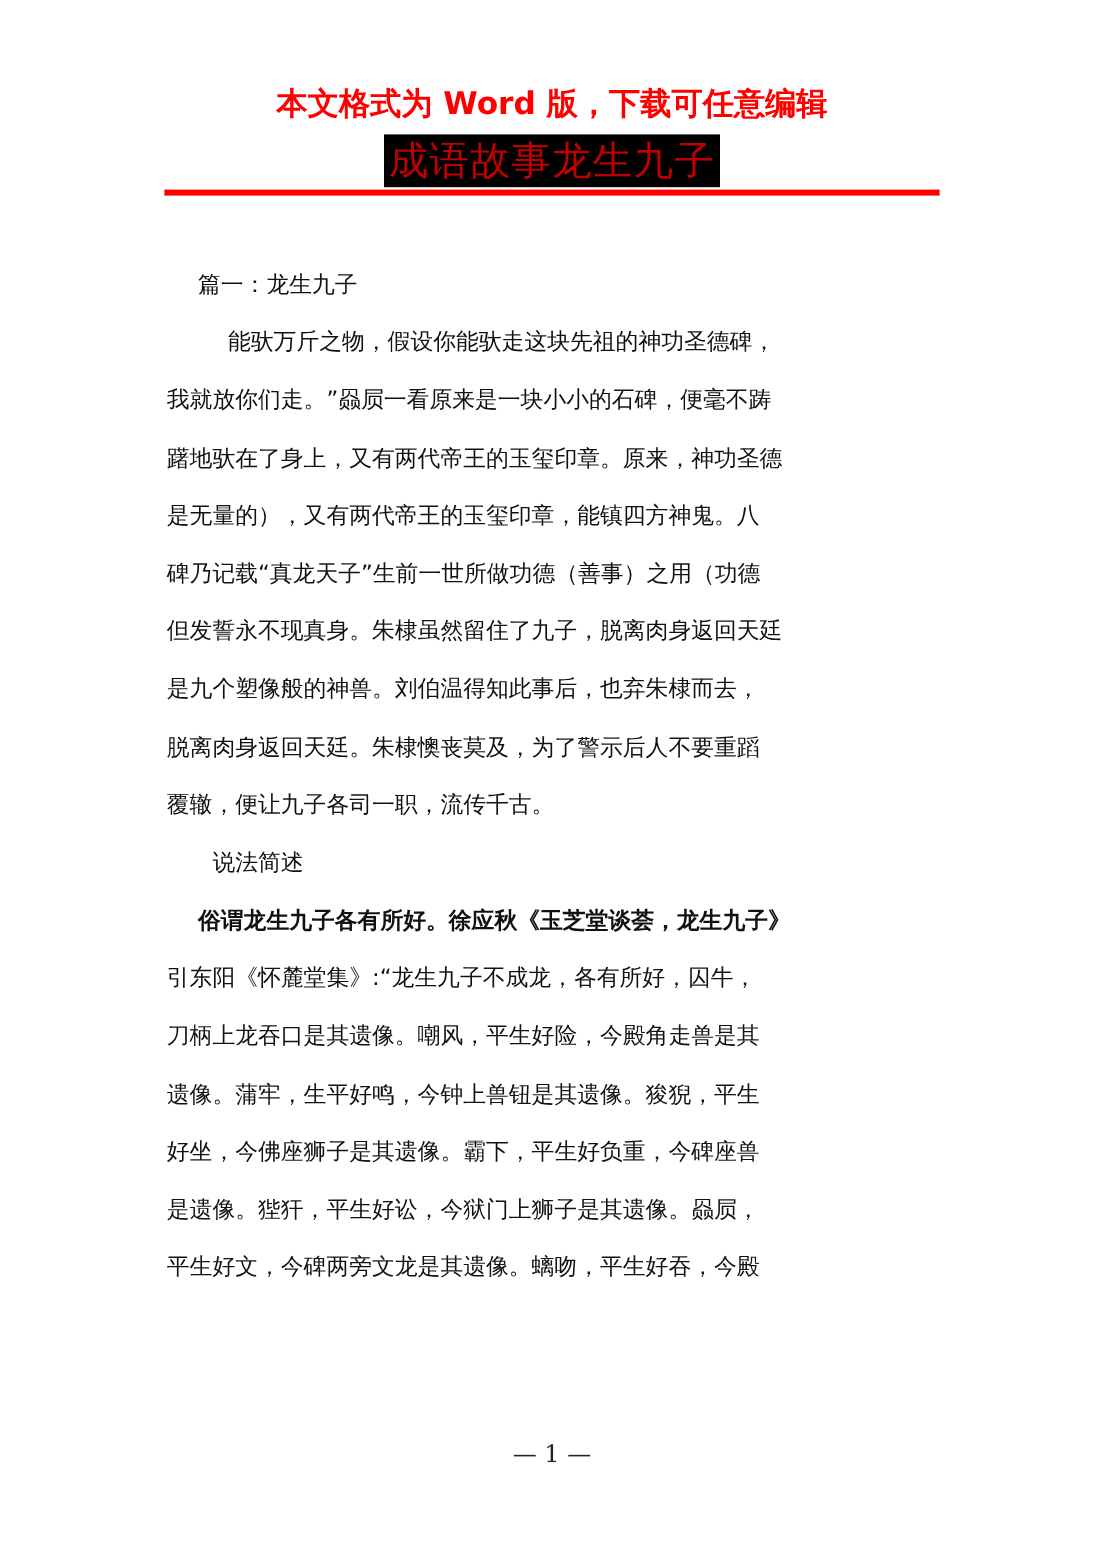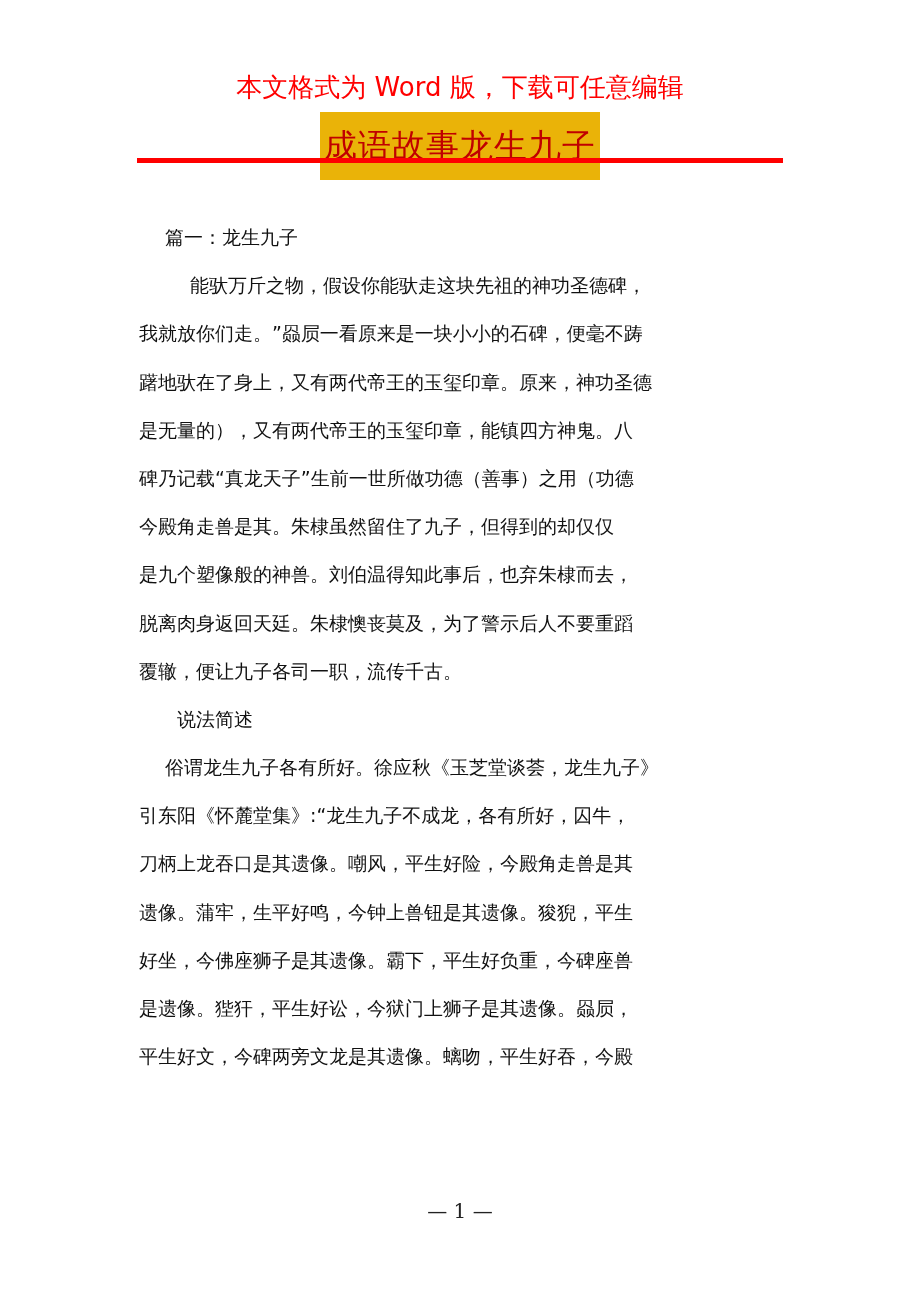--- a/index.html
+++ b/index.html
@@ -15,41 +15,41 @@
       font-family: "DejaVu Sans", sans-serif;
       color: #111111;
     }
     .banner {
       position: absolute;
       left: 0;
       top: 70px;
       width: 920px;
       text-align: center;
       font-family: "DejaVu Sans", sans-serif;
-      font-weight: normal;
+      font-weight: bold;
       font-size: 26px;
       line-height: 34px;
       color: #ff0000;
       letter-spacing: 0px;
     }
     .title-wrap {
       position: absolute;
       left: 0;
       top: 112px;
       width: 920px;
       text-align: center;
     }
     .title {
       display: inline-block;
-      background: #eab308;
+      background: #000000;
       color: #c00000;
       font-family: "DejaVu Sans", sans-serif;
       font-size: 33px;
       line-height: 44px;
-      padding: 12px 4px;
+      padding: 0 4px;
       letter-spacing: 1px;
     }
     .rule {
       position: absolute;
       left: 137px;
       top: 158px;
       width: 646px;
       height: 5px;
       background: #ff0000;
     }
@@ -64,21 +64,21 @@
       color: #111111;
     }
     .line {
       display: block;
       white-space: nowrap;
       height: 48.2px;
     }
     .indent-heading { padding-left: 26px; }
     .indent-para { padding-left: 51px; }
     .indent-sub { padding-left: 38px; }
-    .indent-para2 { padding-left: 26px; }
+    .indent-para2 { padding-left: 26px; font-weight: bold; }
     .page-number {
       position: absolute;
       left: 0;
       top: 1196px;
       width: 920px;
       text-align: center;
       font-family: "DejaVu Serif", serif;
       font-size: 20px;
       line-height: 30px;
       color: #222222;
@@ -95,21 +95,21 @@
 
 <div class="rule"></div>
 
 <div class="body-text">
   <span class="line indent-heading">篇一：龙生九子</span>
   <span class="line indent-para">能驮万斤之物，假设你能驮走这块先祖的神功圣德碑，</span>
   <span class="line">我就放你们走。”赑屃一看原来是一块小小的石碑，便毫不踌</span>
   <span class="line">躇地驮在了身上，又有两代帝王的玉玺印章。原来，神功圣德</span>
   <span class="line">是无量的），又有两代帝王的玉玺印章，能镇四方神鬼。八</span>
   <span class="line">碑乃记载“真龙天子”生前一世所做功德（善事）之用（功德</span>
-  <span class="line">今殿角走兽是其。朱棣虽然留住了九子，但得到的却仅仅</span>
+  <span class="line">但发誓永不现真身。朱棣虽然留住了九子，脱离肉身返回天廷</span>
   <span class="line">是九个塑像般的神兽。刘伯温得知此事后，也弃朱棣而去，</span>
   <span class="line">脱离肉身返回天廷。朱棣懊丧莫及，为了警示后人不要重蹈</span>
   <span class="line">覆辙，便让九子各司一职，流传千古。</span>
   <span class="line indent-sub">说法简述</span>
   <span class="line indent-para2">俗谓龙生九子各有所好。徐应秋《玉芝堂谈荟，龙生九子》</span>
   <span class="line">引东阳《怀麓堂集》:“龙生九子不成龙，各有所好，囚牛，</span>
   <span class="line">刀柄上龙吞口是其遗像。嘲风，平生好险，今殿角走兽是其</span>
   <span class="line">遗像。蒲牢，生平好鸣，今钟上兽钮是其遗像。狻猊，平生</span>
   <span class="line">好坐，今佛座狮子是其遗像。霸下，平生好负重，今碑座兽</span>
   <span class="line">是遗像。狴犴，平生好讼，今狱门上狮子是其遗像。赑屃，</span>

